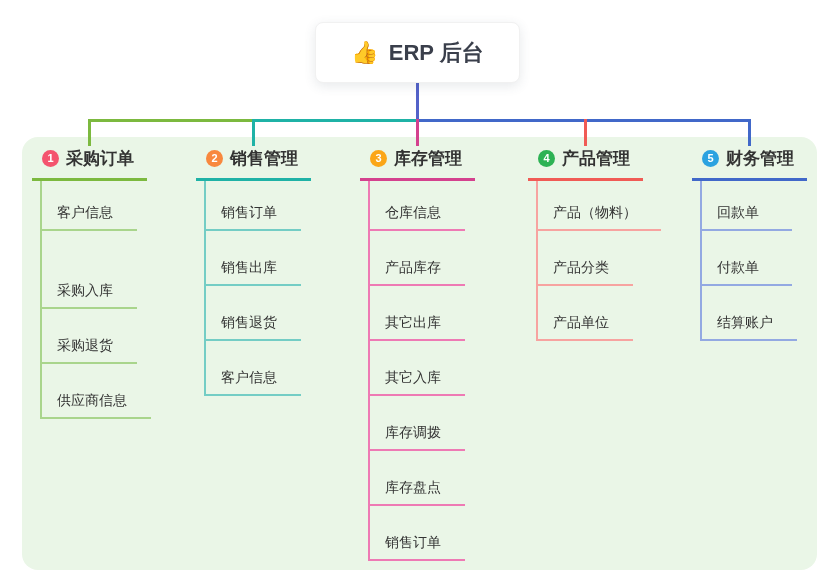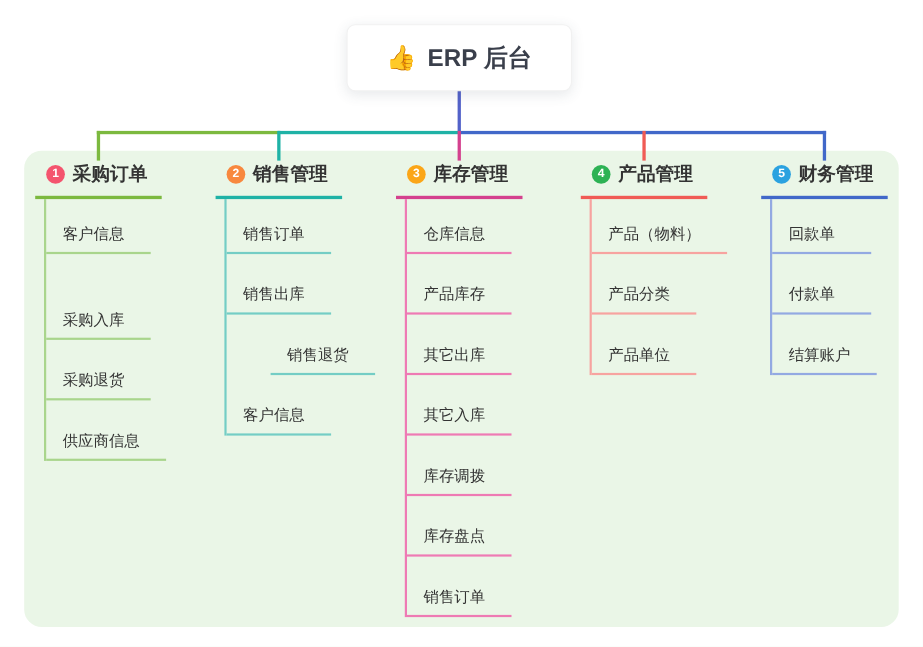--- a/index.html
+++ b/index.html
@@ -124,21 +124,21 @@
       <span class="badge" style="background-color: rgb(248, 136, 62);">2</span>
       <span class="branch-label">销售管理</span>
     </div>
     <div class="children" style="border-left-color: rgb(116, 205, 197);">
           <div class="child" style="border-bottom-color: rgb(116, 205, 197);">
             <span>销售订单</span>
           </div>
           <div class="child" style="border-bottom-color: rgb(116, 205, 197);">
             <span>销售出库</span>
           </div>
-          <div class="child" style="border-bottom-color: rgb(116, 205, 197); margin-left: 40px;">
+          <div class="child" style="border-bottom-color: rgb(116, 205, 197);">
             <span>销售退货</span>
           </div>
           <div class="child" style="border-bottom-color: rgb(116, 205, 197);">
             <span>客户信息</span>
           </div>
         </div>
   </div>
 
   <div class="col col-2">
     <div class="branch-heading" style="border-bottom-color: rgb(212, 65, 142);">

